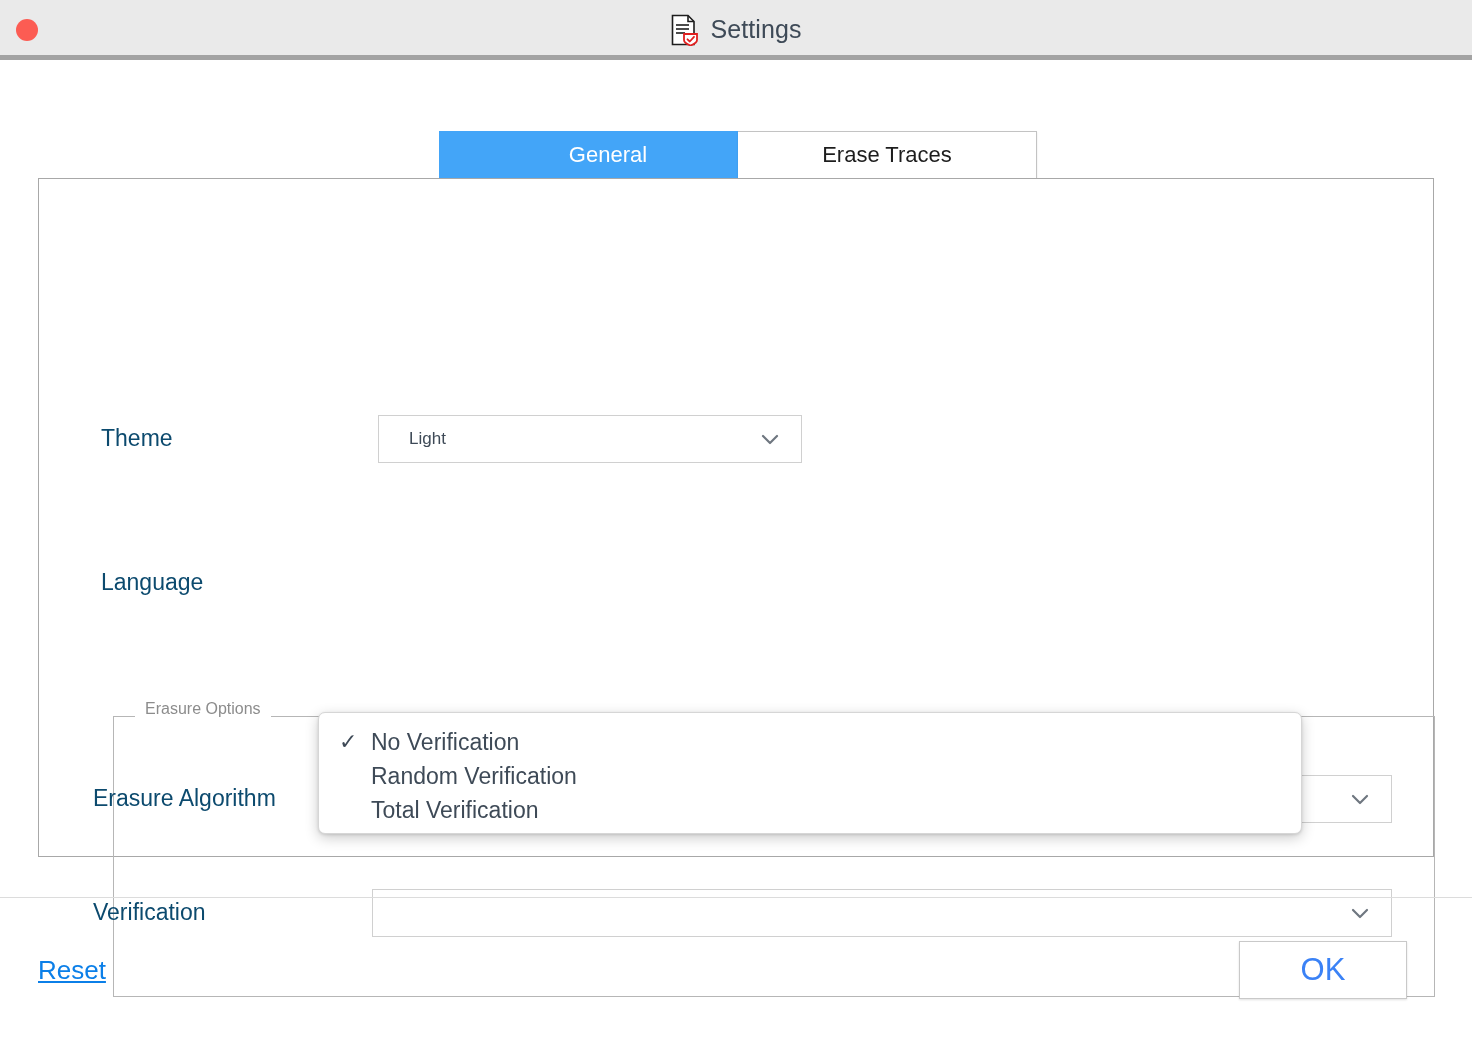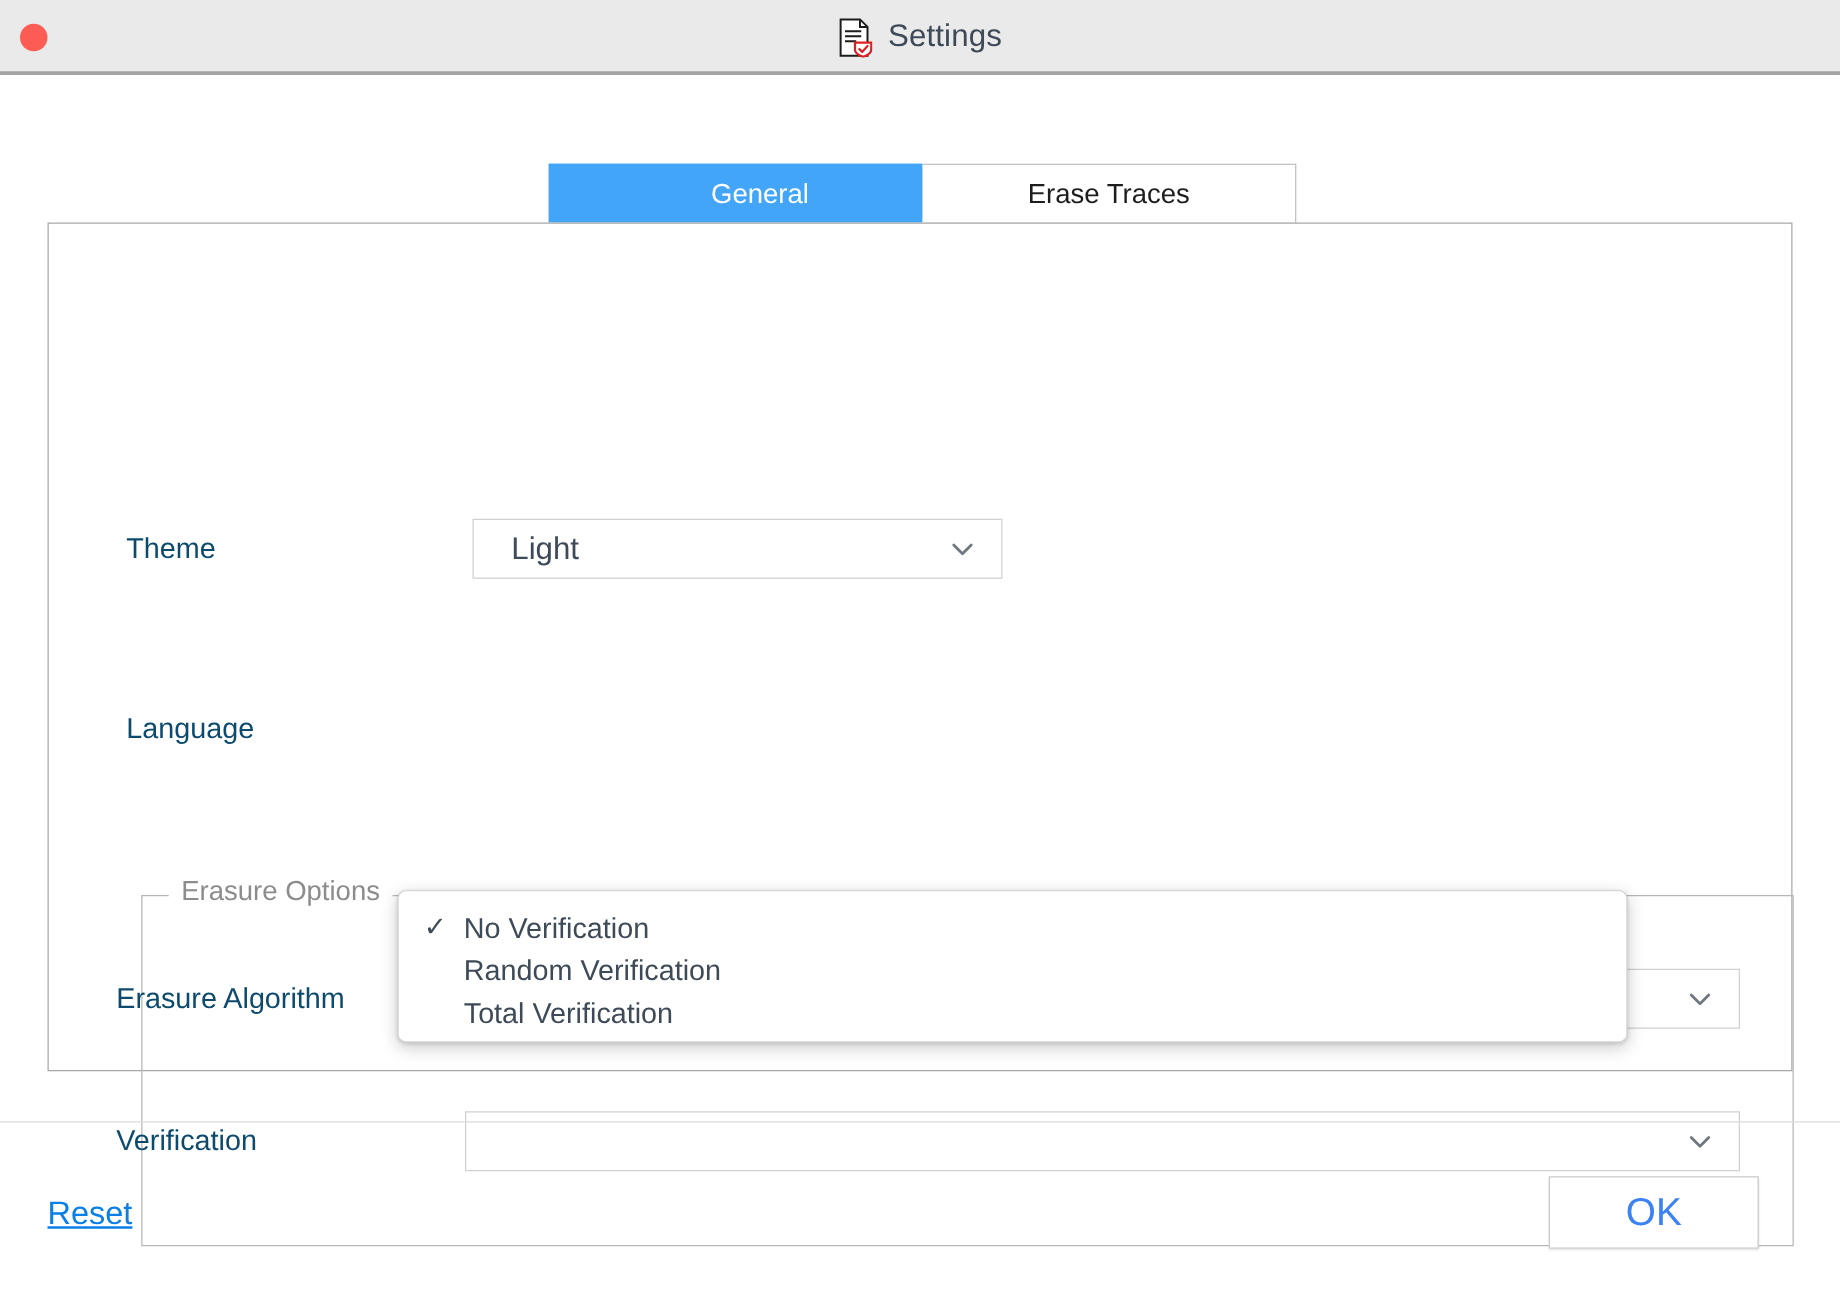--- a/index.html
+++ b/index.html
@@ -16,21 +16,21 @@
     -webkit-font-smoothing: antialiased;
   }
 
   
   .titlebar {
     position: absolute;
     left: 0; top: 0;
     width: 1472px;
     height: 60px;
     background: #eaeaea;
-    border-bottom: 3px solid #a3a3a3;
+    border-bottom: 5px solid #a3a3a3;
     box-sizing: border-box;
   }
   .close-btn {
     position: absolute;
     left: 16px;
     top: 19px;
     width: 22px;
     height: 22px;
     border-radius: 50%;
     background: #fc5c53;
@@ -113,21 +113,21 @@
   .select {
     position: absolute;
     box-sizing: border-box;
     border: 1px solid #d0d0d0;
     background: #ffffff;
     display: flex;
     align-items: center;
     height: 48px;
   }
   .select-value {
-    font-size: 25px;
+    font-size: 17px;
     color: #3e4a57;
     padding-left: 30px;
     flex: 1;
     white-space: nowrap;
     overflow: hidden;
   }
   .chev {
     width: 26px;
     height: 26px;
     margin-right: 18px;
@@ -149,21 +149,21 @@
     height: 281px;
     box-sizing: border-box;
     border: 1px solid #b6b6b6;
   }
   .group-legend {
     position: absolute;
     left: 96px;
     top: 521px;
     background: #ffffff;
     padding: 0 10px;
-    font-size: 22px;
+    font-size: 16px;
     color: #8c8c8c;
     white-space: nowrap;
   }
 
   
   .popup {
     position: absolute;
     left: 318px;
     top: 712px;
     width: 984px;

